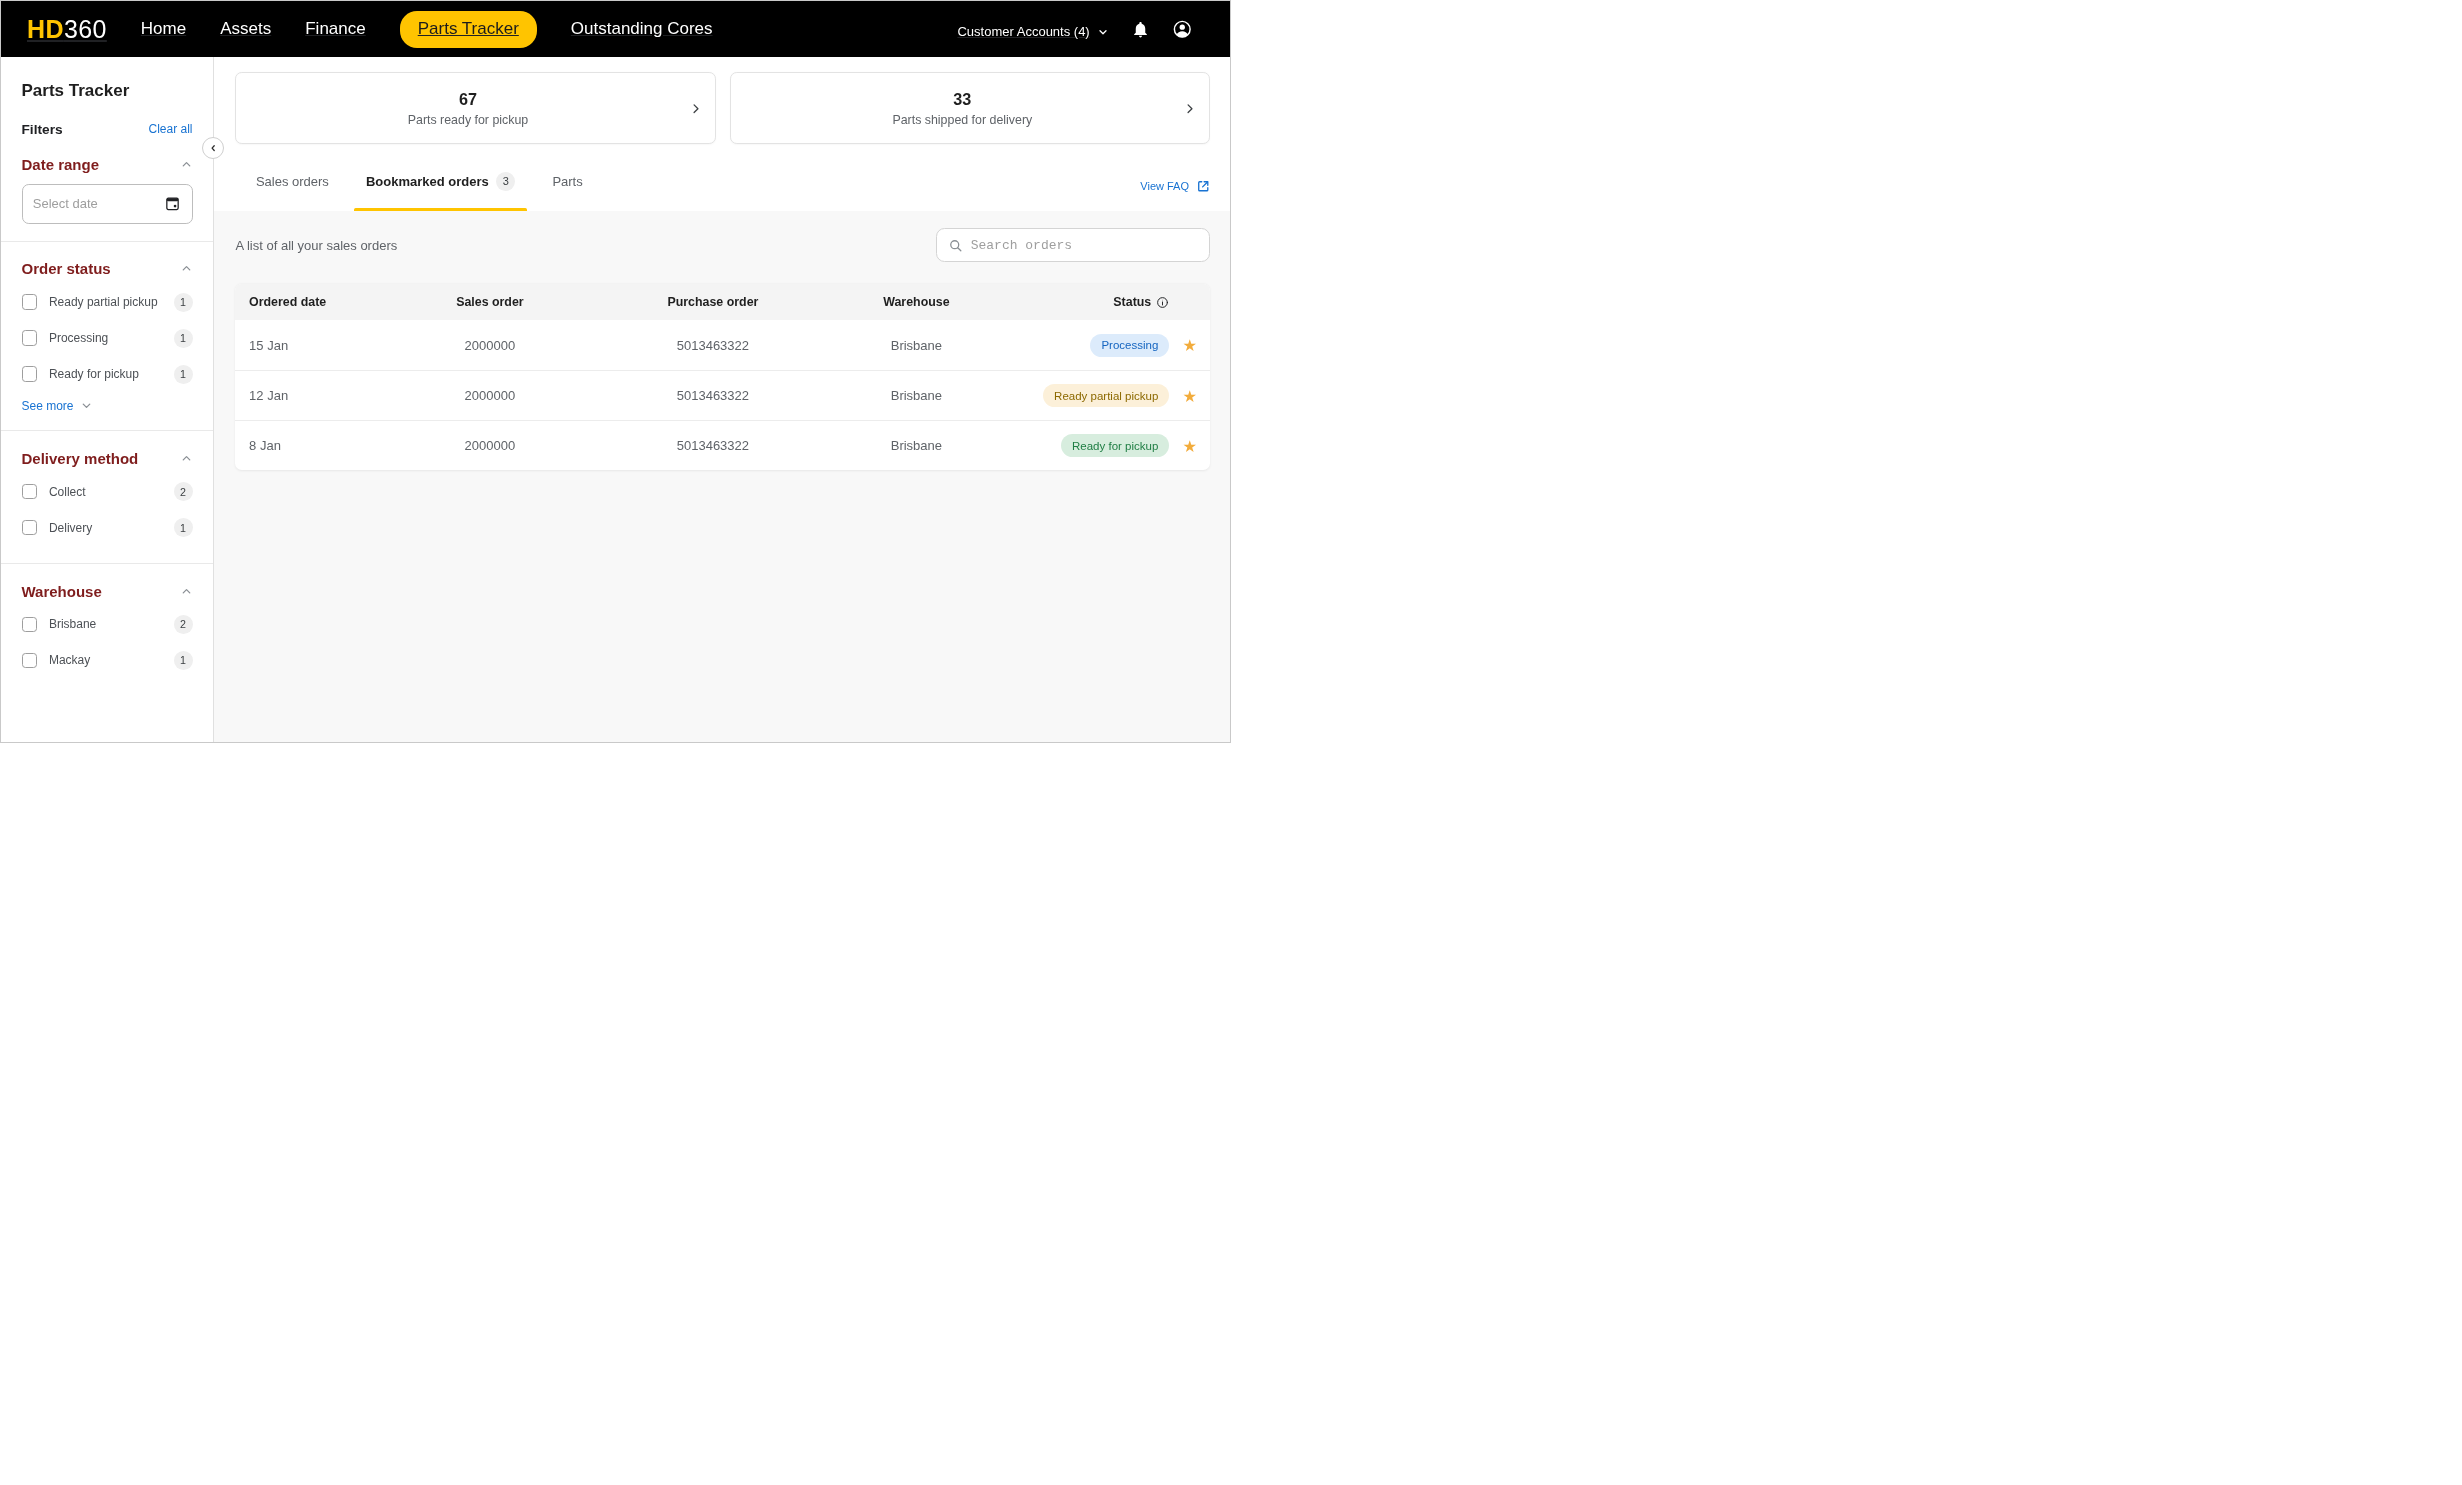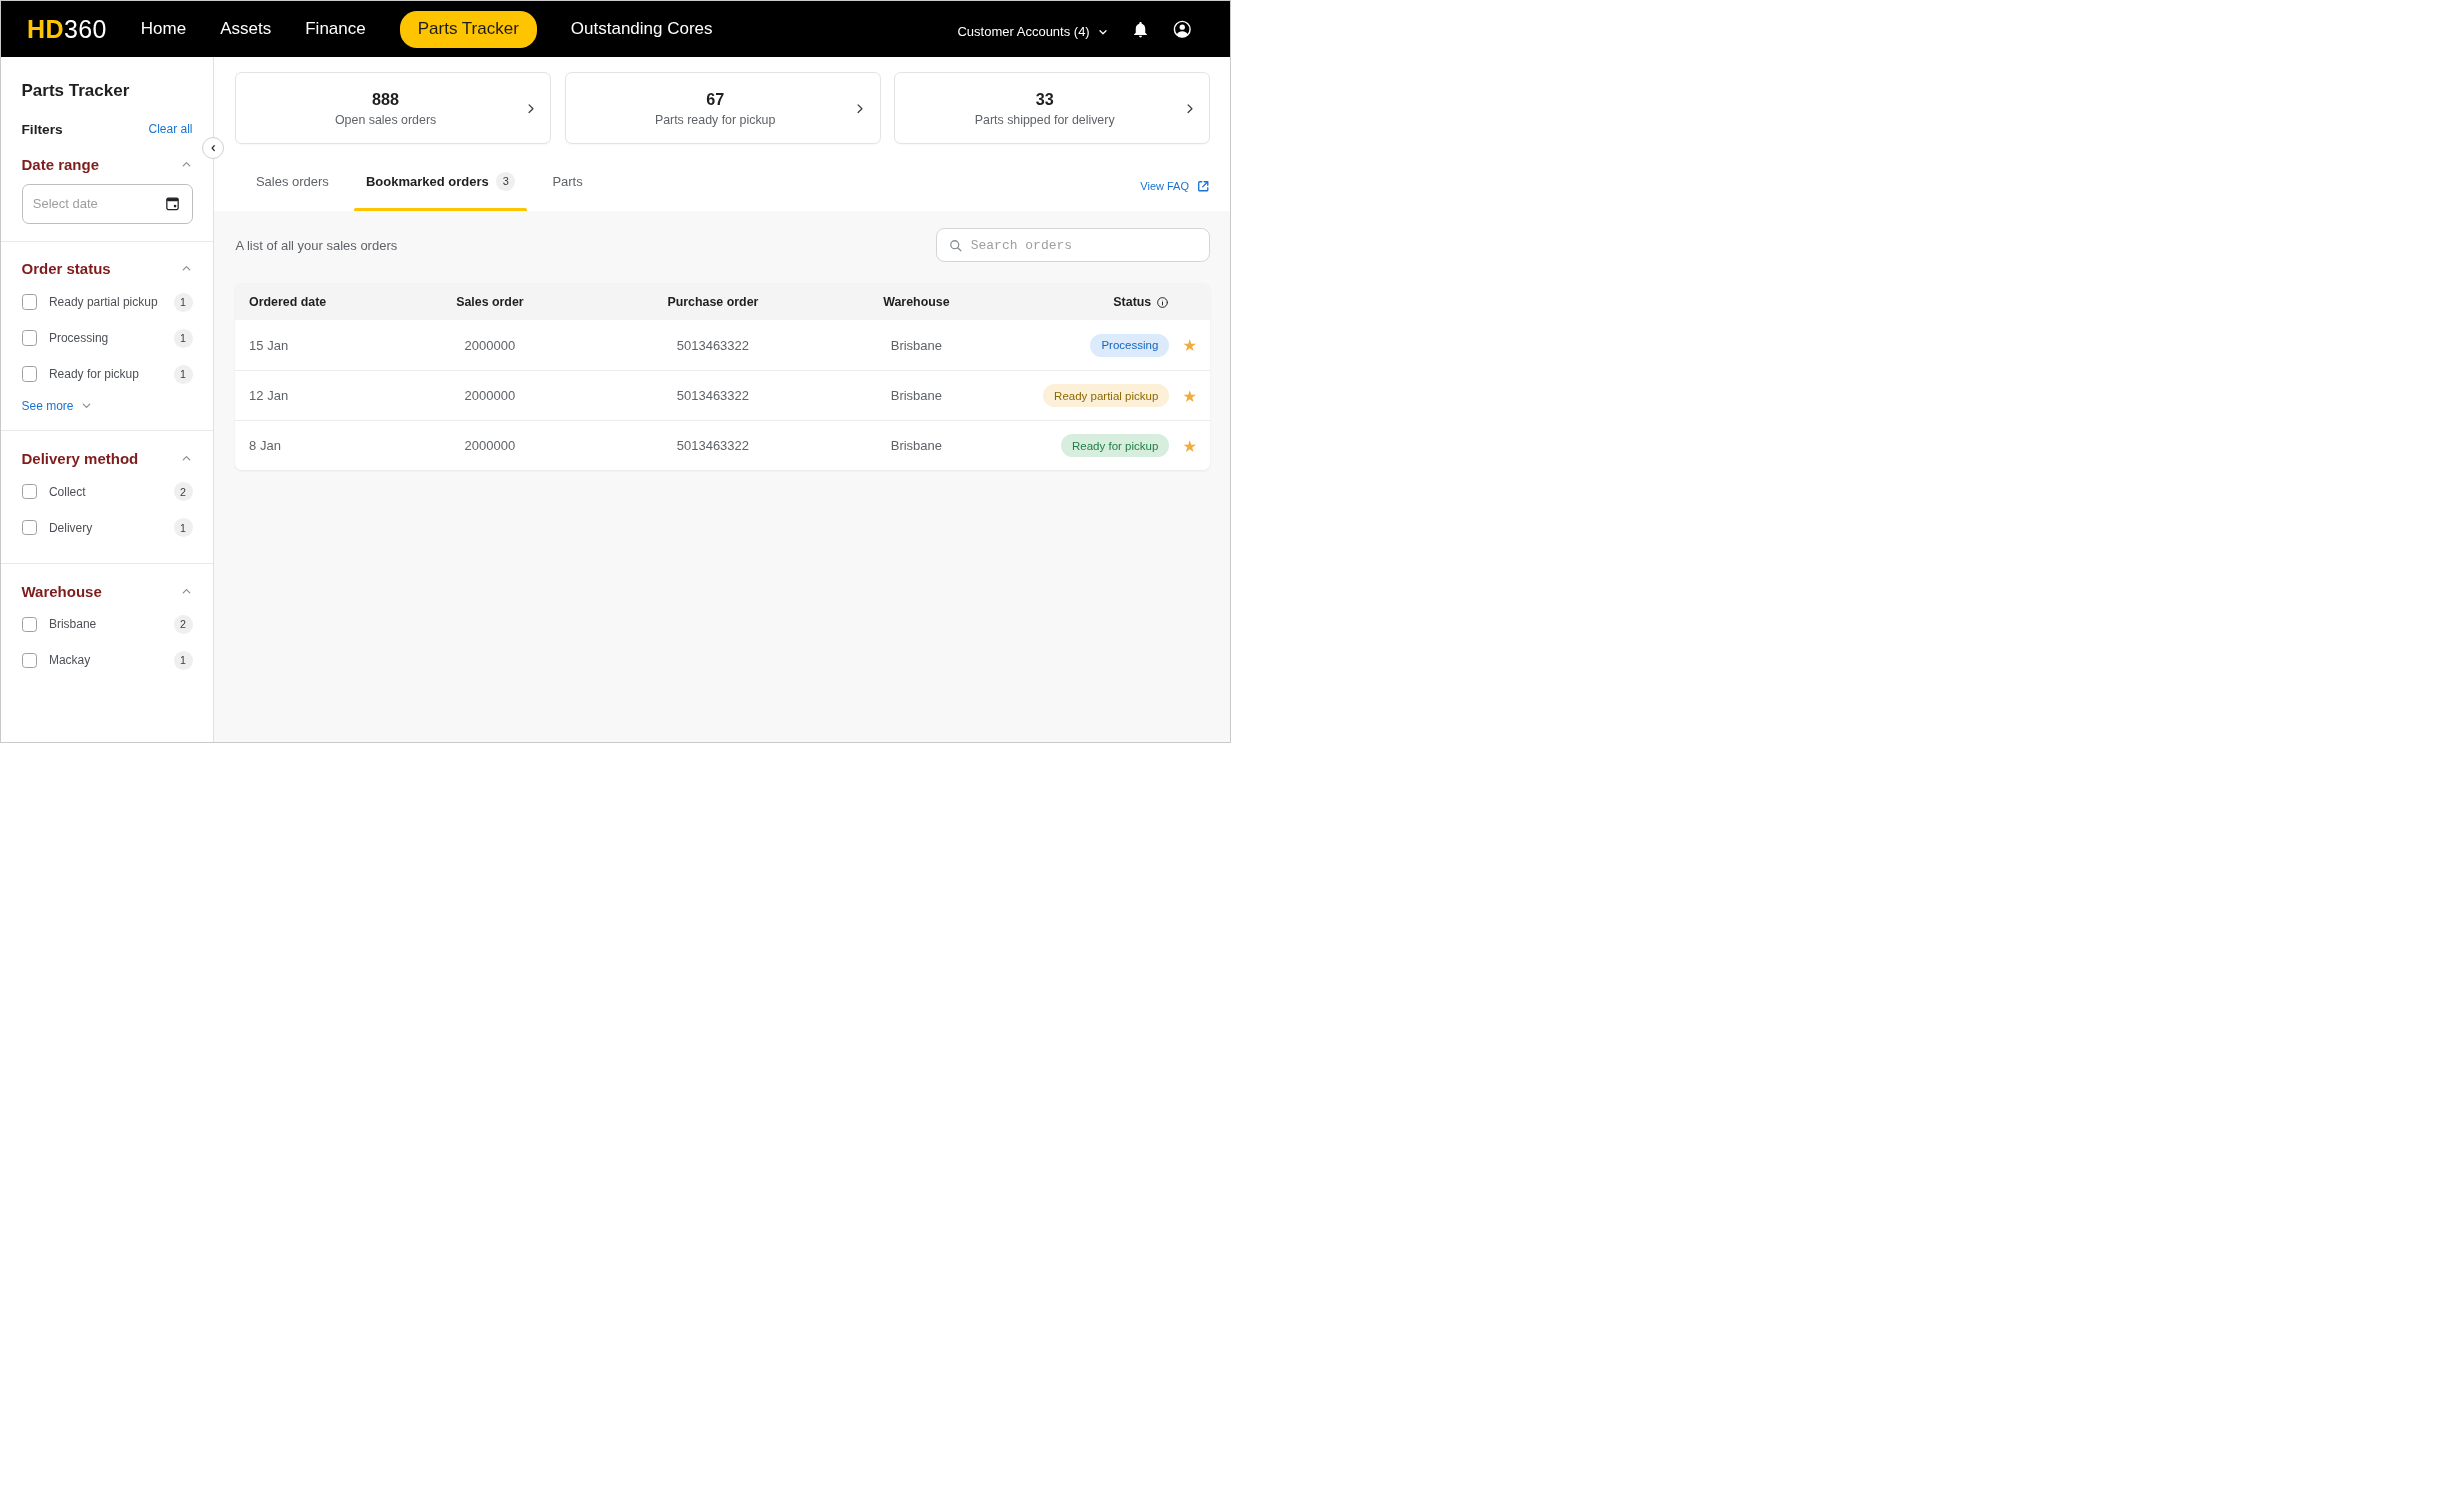--- a/index.html
+++ b/index.html
@@ -1,21 +1,21 @@
 <!DOCTYPE html>
 <html style="--accent: #FFC400; --nav-bg: #000000; --link: #1973D2; --text-dark: #202124; --text-grey: #5F6368; --star: #F2AC3C; --pill-processing-bg: #DCEBFB; --pill-processing-text: #1565C0; --pill-partial-bg: #FCF0D9; --pill-partial-text: #8C6900; --pill-ready-bg: #D7EDDE; --pill-ready-text: #1F7E44;font-size:13.7px"><head>
 <meta charset="utf-8">
 <style>
   * { margin:0; padding:0; box-sizing:border-box; }
   html,body { background:#ffffff; }
   body { font-family:"Liberation Sans", sans-serif; color:var(--text-dark,#202124); }
   .screen { width:1231px; height:743px; border:0.9px solid #c9c9c9; overflow:hidden; display:flex; flex-direction:column; background:#fff; }
 
   
-  .topnav { height:56px; flex:0 0 56px; background:var(--nav-bg,#000); display:flex; align-items:center; padding:0 38px 0 26px; }
+  .topnav { height:56px; flex:0 0 56px; background:var(--nav-bg,#000); display:flex; align-items:center; padding:0 38px 0 26px;text-decoration:underline; }
   .logo { display:flex; align-items:baseline; font-size:25px; letter-spacing:0.4px; margin-right:34px; }
   .logo-hd { color:var(--accent,#FFC400); font-weight:700; }
   .logo-360 { color:#fff; font-weight:400; }
   .nav-items { display:flex; align-items:center; gap:34px; }
   .nav-item { color:#fff; font-size:17px; font-weight:500; cursor:pointer; white-space:nowrap; }
   .nav-item--active { background:var(--accent,#FFC400); color:#1c1c1c; padding:8.5px 18px; border-radius:17px; }
   .nav-right { margin-left:auto; display:flex; align-items:flex-end; gap:22px; }
   .account-menu { background:none; border:none; color:#fff; font-size:13px; font-weight:500; display:flex; align-items:center; gap:6.8px; cursor:pointer; font-family:inherit; }
   .icon-btn { background:none; border:none; cursor:pointer; display:flex; align-items:center; }
   .icon { display:inline-flex; align-items:center; justify-content:center; }
@@ -250,31 +250,20 @@
           <span class="count-badge">1</span>
         </div>
       </div>
     </aside>
 
     <main>
 
       <section class="cards">
         <div class="stat-card">
           <div class="stat-center">
-            <div class="stat-value">888</div>
-            <div class="stat-label">Open sales orders</div>
-          </div>
-          <span class="icon">
-            <svg width="15.4" height="15.4" viewBox="0 0 24 24" fill="none" stroke="#3C4043" stroke-width="2" stroke-linecap="round" stroke-linejoin="round">
-                <polyline points="9.5 6 15.5 12 9.5 18"></polyline>
-              </svg>
-          </span>
-        </div>
-        <div class="stat-card">
-          <div class="stat-center">
             <div class="stat-value">67</div>
             <div class="stat-label">Parts ready for pickup</div>
           </div>
           <span class="icon">
             <svg width="15.4" height="15.4" viewBox="0 0 24 24" fill="none" stroke="#3C4043" stroke-width="2" stroke-linecap="round" stroke-linejoin="round">
                 <polyline points="9.5 6 15.5 12 9.5 18"></polyline>
               </svg>
           </span>
         </div>
         <div class="stat-card">

